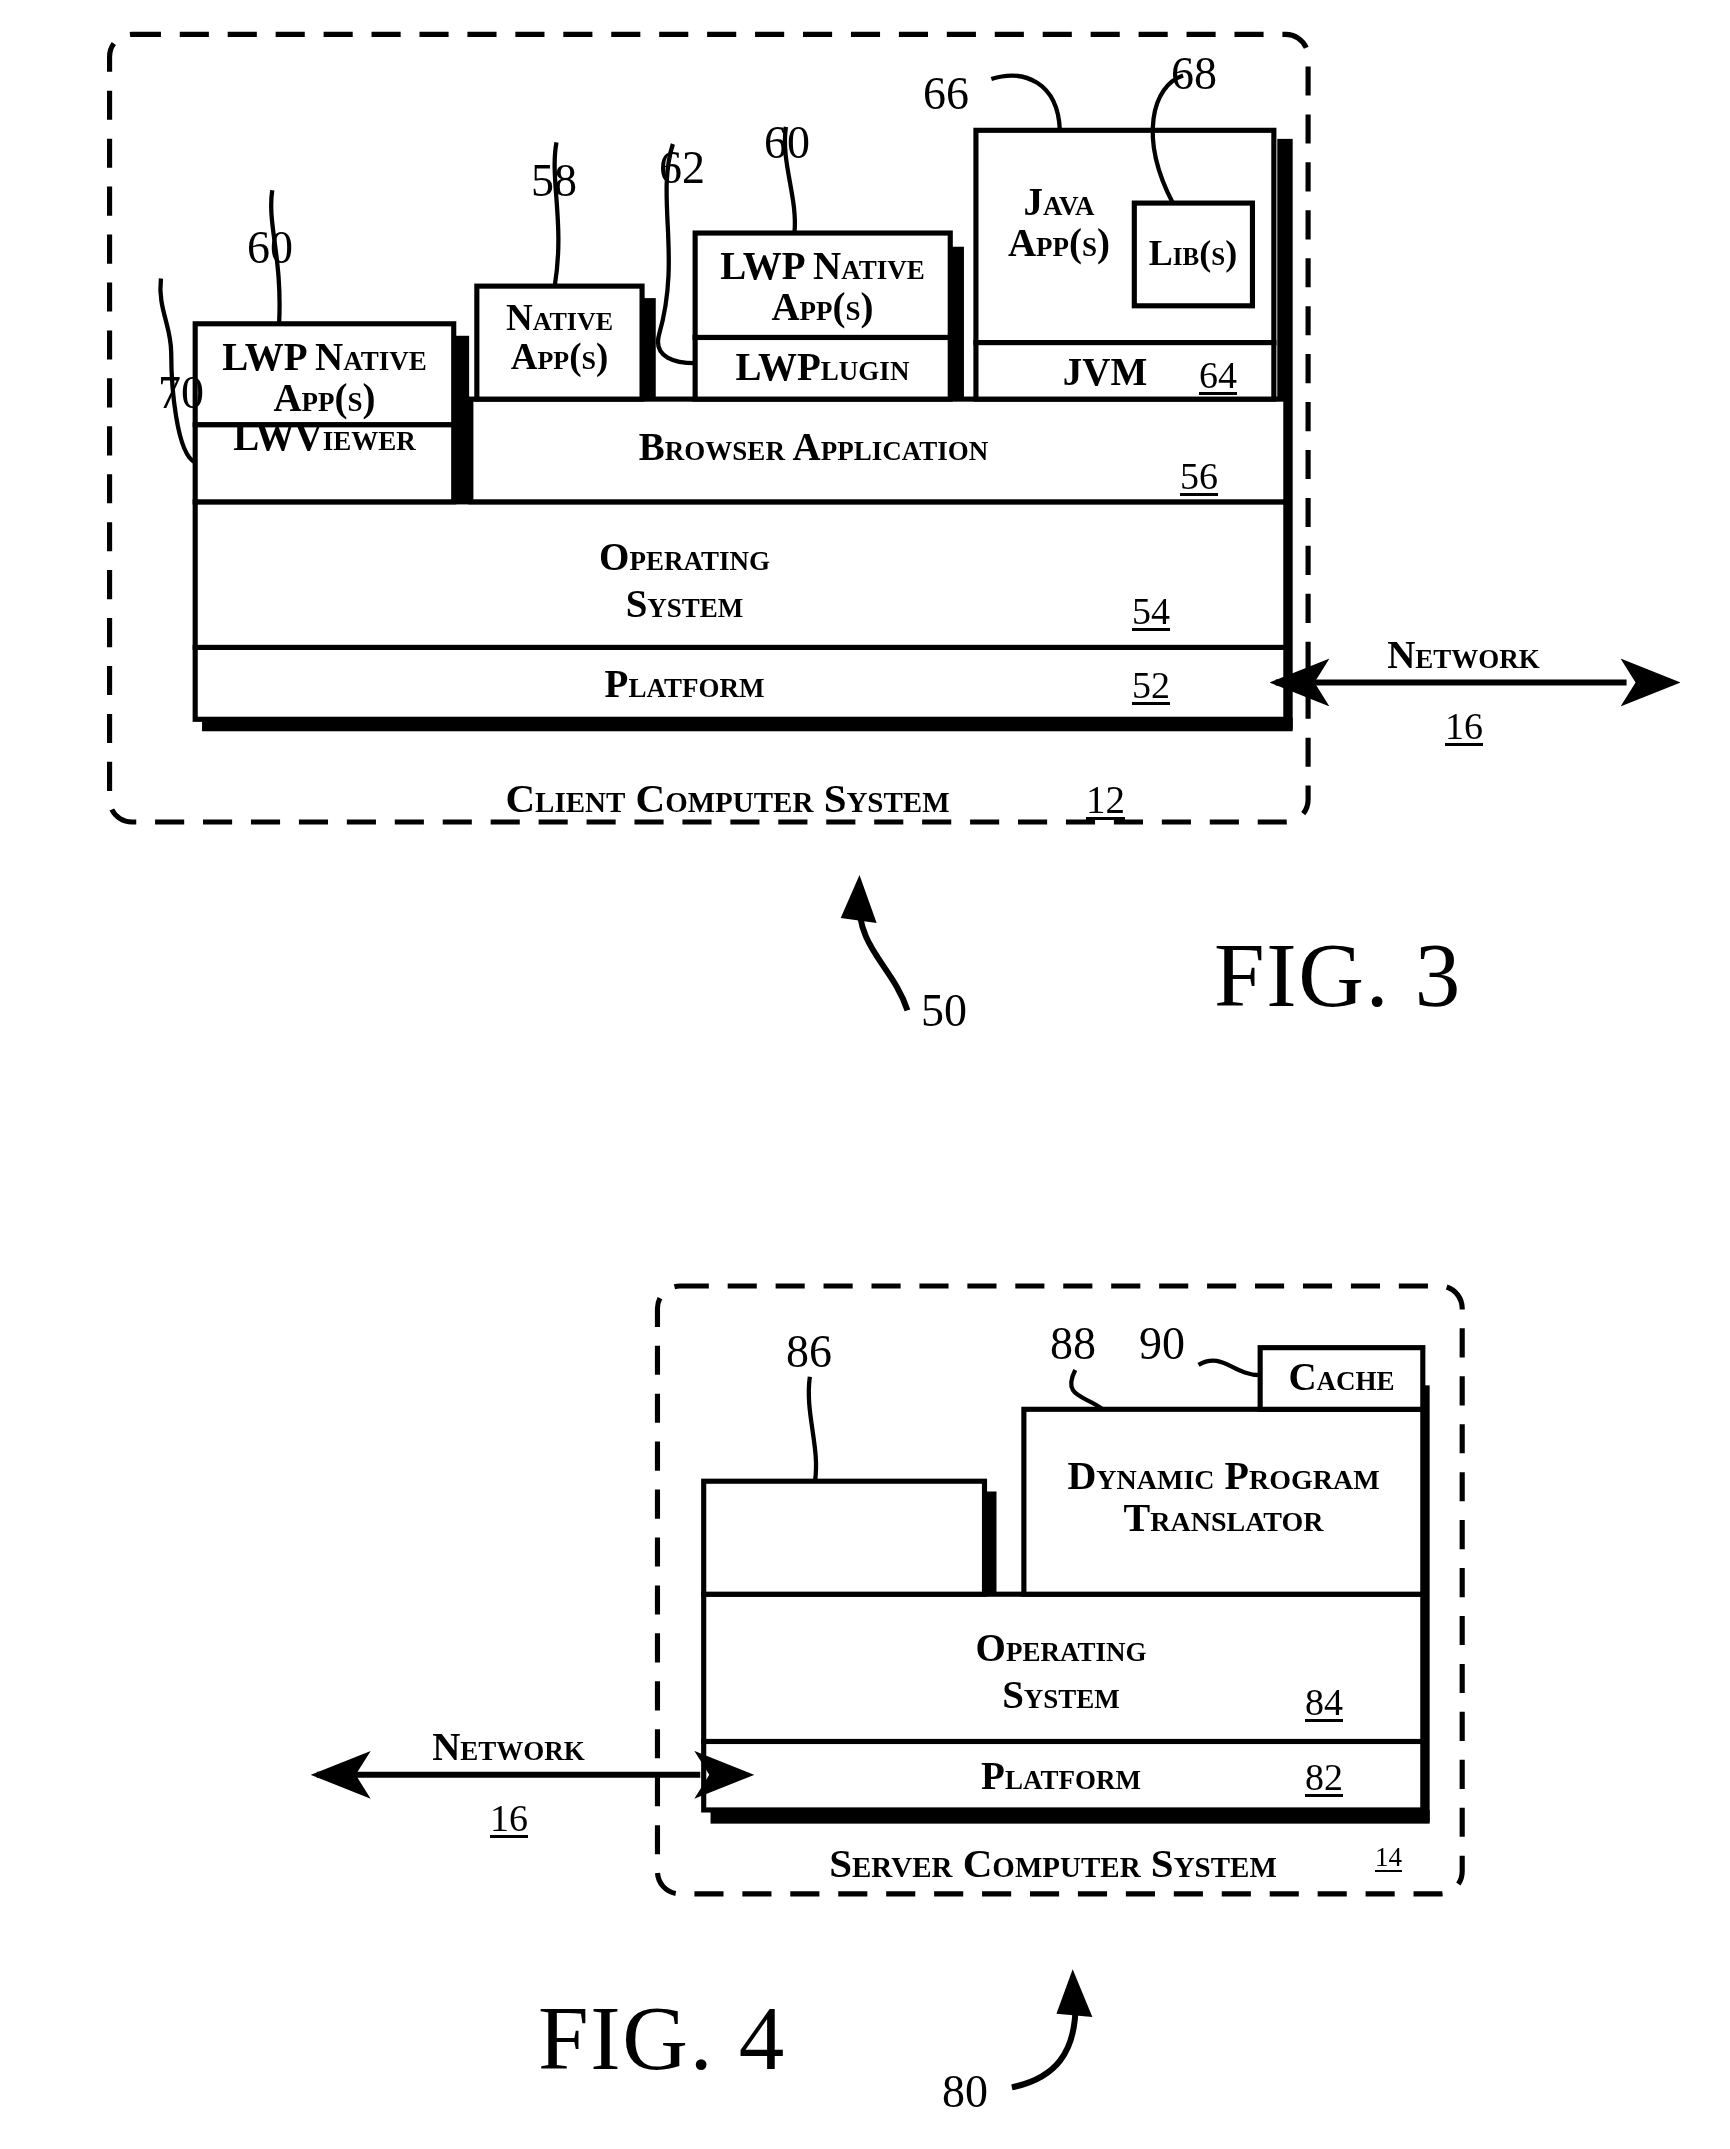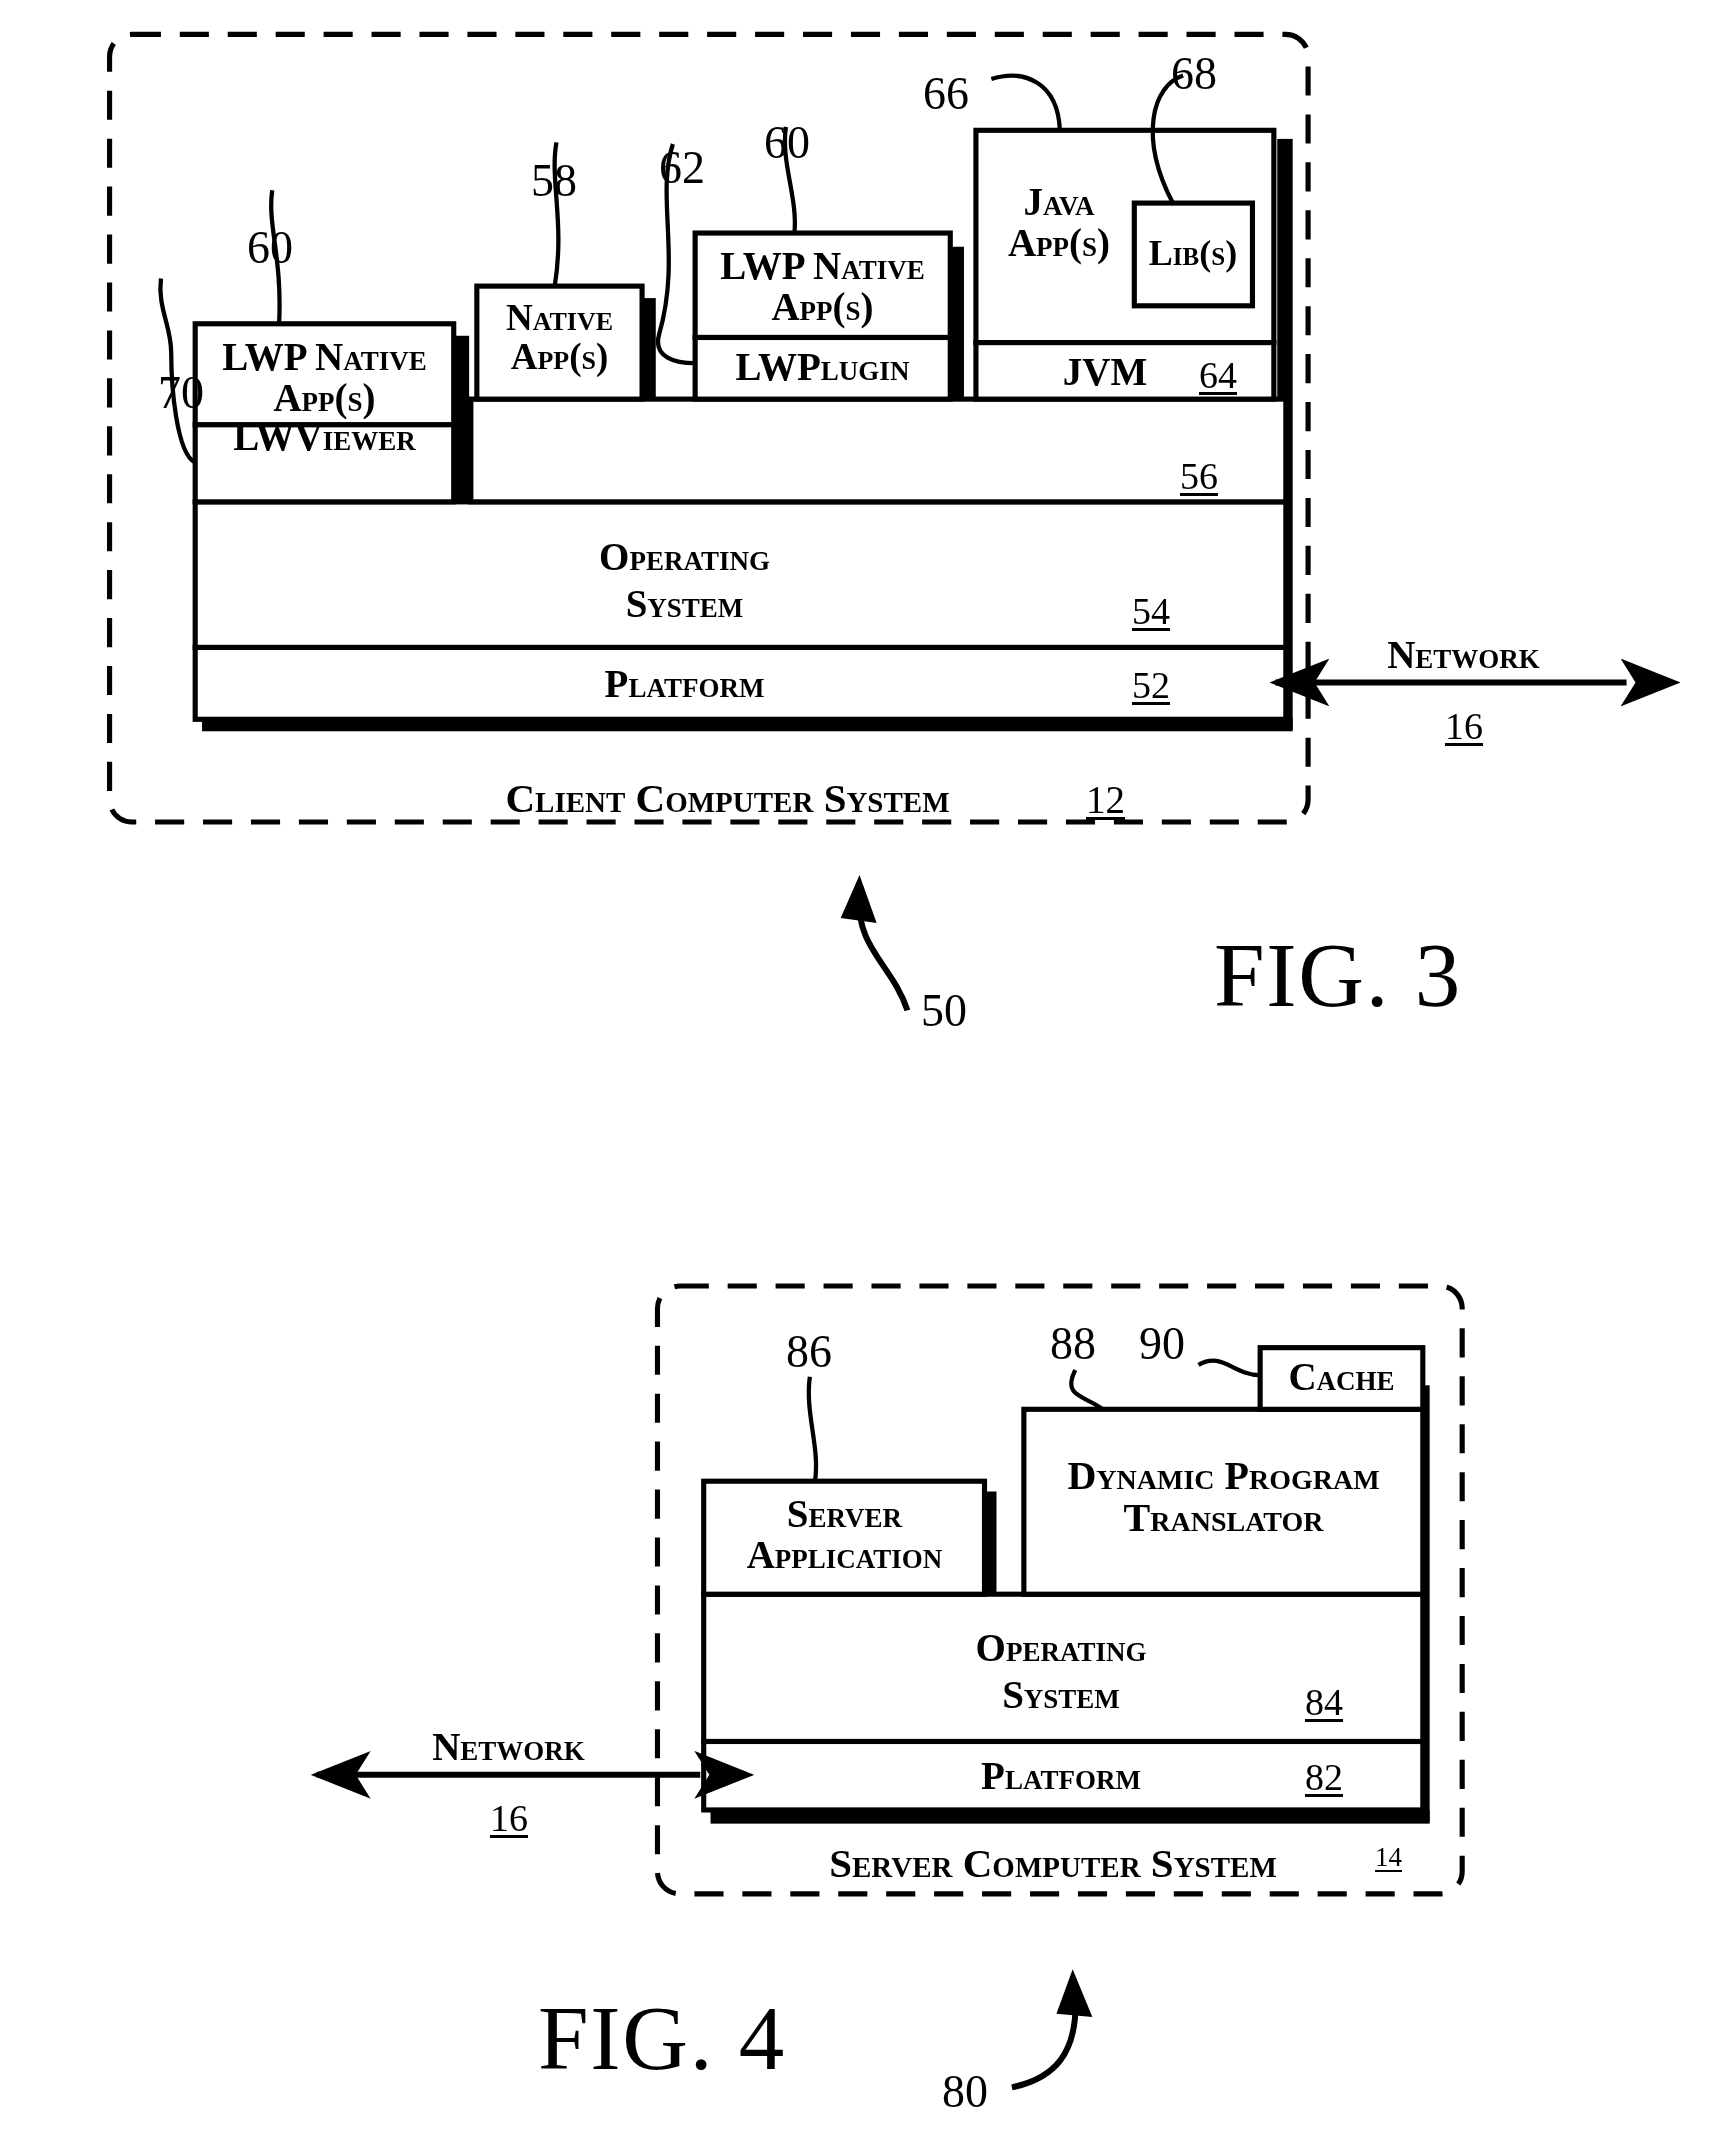--- a/index.html
+++ b/index.html
@@ -166,20 +166,21 @@
   <div class="lbl sc" style="left:695px; top:346px; width:255px; font-size:39px;">LWPlugin</div>
 
   <div class="lbl sc" style="left:986px; top:181px; width:146px; font-size:39px;">Java
 App(s)</div>
 
   <div class="lbl sc" style="left:1134px; top:234px; width:118px; font-size:36px;">Lib(s)</div>
 
   <div class="lbl sc" style="left:1015px; top:351px; width:180px; font-size:39px;">JVM</div>
   <div class="num" style="left:1199px; top:353px; font-size:38px;">64</div>
 
+  <div class="lbl sc" style="left:471px; top:426px; width:685px; font-size:39px;">Browser Application</div>
   <div class="num" style="left:1132px; top:454px; font-size:38px;margin-left:48px;">56</div>
 
   <div class="lbl sc" style="left:342px; top:534px; width:685px; font-size:39px; line-height:1.2;">Operating
 System</div>
   <div class="num" style="left:1132px; top:589px; font-size:38px;">54</div>
 
   <div class="lbl sc" style="left:342px; top:663px; width:685px; font-size:39px;">Platform</div>
   <div class="num" style="left:1132px; top:663px; font-size:38px;">52</div>
 
   <div class="refnum" style="left:247px; top:221px; font-size:46px;">60</div>
@@ -194,22 +195,20 @@
   <div class="num" style="left:1445px; top:704px; font-size:38px;">16</div>
 
   <div class="lbl sc" style="left:428px; top:777px; width:599px; font-size:41px;">Client Computer System</div>
   <div class="num" style="left:1086px; top:777px; font-size:39px;">12</div>
 
   <div class="refnum" style="left:921px; top:984px; font-size:46px;">50</div>
   <div class="figlabel" style="left:1214px; top:923px; font-size:91px;">FIG. 3</div>
 
   <div class="lbl sc" style="left:1260px; top:1356px; width:163px; font-size:39px;">Cache</div>
 
-  <div class="lbl sc" style="left:704px; top:1493px; width:281px; font-size:39px;">Server
-Application</div>
 
   <div class="lbl sc" style="left:1024px; top:1455px; width:399px; font-size:40px;">Dynamic Program
 Translator</div>
 
   <div class="lbl sc" style="left:753px; top:1625px; width:616px; font-size:39px; line-height:1.2;">Operating
 System</div>
   <div class="num" style="left:1305px; top:1680px; font-size:38px;">84</div>
 
   <div class="lbl sc" style="left:753px; top:1755px; width:616px; font-size:39px;">Platform</div>
   <div class="num" style="left:1305px; top:1755px; font-size:38px;">82</div>

